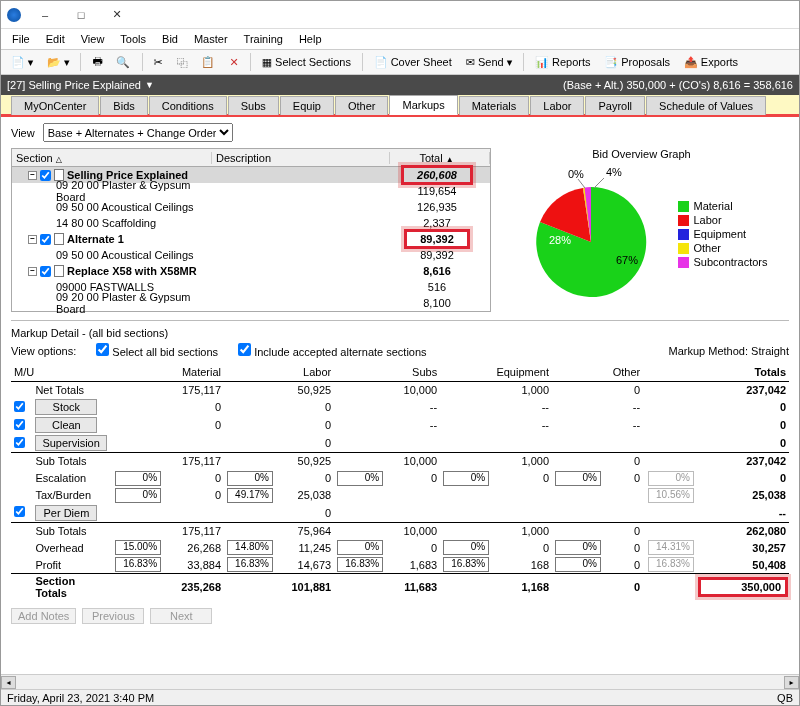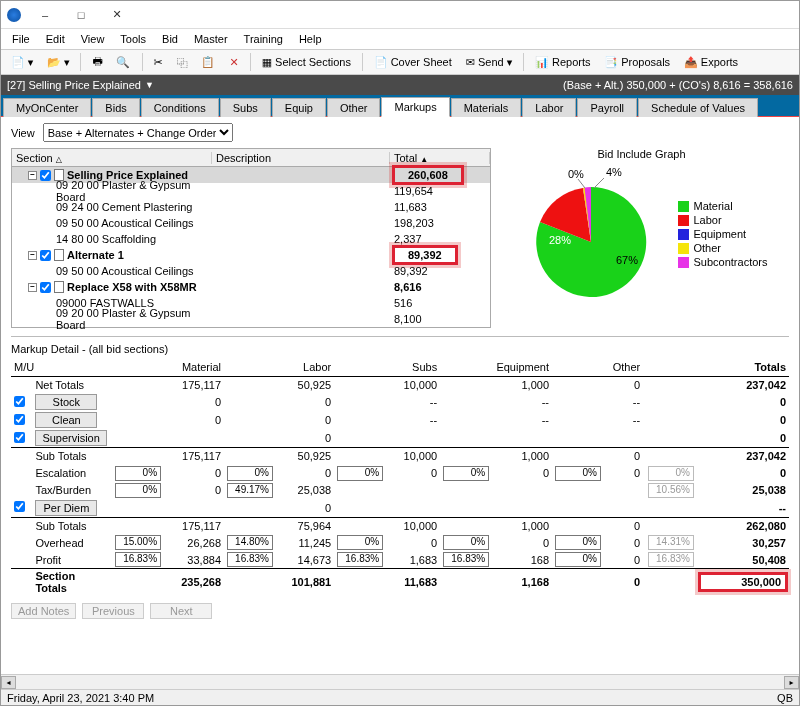--- a/index.html
+++ b/index.html
@@ -9,34 +9,34 @@
 .titlebar .title { flex: 1; color: #333; }
 .titlebar .winbtn { width: 36px; height: 100%; display: flex; align-items: center; justify-content: center; color: #333; cursor: pointer; }
 .menubar { height: 20px; display: flex; align-items: center; padding: 0 4px; gap: 2px; }
 .menubar span { padding: 2px 7px; cursor: pointer; }
 .toolbar { height: 26px; display: flex; align-items: center; padding: 0 4px; gap: 2px; border-top: 1px solid #ccc; border-bottom: 1px solid #ccc; background: #f7f7f7; }
 .tbtn { padding: 2px 5px; display: flex; align-items: center; gap: 3px; cursor: pointer; border: 1px solid transparent; }
 .tsep { width: 1px; height: 18px; background: #ccc; margin: 0 3px; }
 .infobar { height: 20px; background: #4a4a4a; color: #fff; display: flex; align-items: center; padding: 0 6px; }
 .infobar .left { flex: 1; display: flex; align-items: center; gap: 4px; }
 .infobar .arrow { color: #fff; font-size: 9px; }
-.tabs { height: 22px; display: flex; align-items: flex-end; padding-left: 2px; border-bottom: 1px solid #ef4444; background: #0369a1; }
+.tabs { height: 22px; display: flex; align-items: flex-end; padding-left: 10px; border-bottom: 3px solid #ef4444; background: #fef9c3; }
 .tab { padding: 3px 12px; border: 1px solid #aaa; border-bottom: none; background: #ddd; margin-right: 1px; cursor: pointer; position: relative; top: 1px; }
 .tab.active { background: #fff; border-bottom: 1px solid #fff; }
 .content { padding: 6px 10px; height: 568px; overflow: auto; }
 .viewrow { display: flex; align-items: center; gap: 8px; margin-bottom: 6px; }
 .viewrow select { width: 190px; height: 19px; }
 .upper { display: flex; gap: 3px; }
 .gridwrap { width: 480px; }
 .grid { border: 1px solid #aaa; }
 .grid .hdr { display: flex; background: #f0f0f0; border-bottom: 1px solid #aaa; height: 18px; align-items: center; }
 .grid .hdr div { border-right: 1px solid #ccc; padding: 0 4px; }
 .col1 { width: 200px; }
 .col2 { width: 160px; flex: 1; }
-.col3 { width: 100px; text-align: left; padding-right: 10px !important; }
+.col3 { width: 100px; text-align: center; padding-right: 10px !important; }
 .grid .row { display: flex; height: 16px; align-items: center; }
 .grid .row > div { padding: 0 4px; }
 .bold { font-weight: bold; }
 .indent1 { padding-left: 16px !important; display: flex; align-items: center; gap: 3px; }
 .indent2 { padding-left: 44px !important; }
 .tree-toggle { width: 9px; height: 9px; border: 1px solid #888; display: inline-flex; align-items: center; justify-content: center; font-size: 8px; line-height: 1; cursor: pointer; background: #fff; }
 .chk { width: 11px; height: 11px; }
 .doc-icon { width: 10px; height: 12px; background: #fff; border: 1px solid #777; position: relative; }
 .highlight { outline: 3px solid #d23; outline-offset: -1px; box-shadow: 0 0 0 5px rgba(210,40,40,0.25); }
 .piewrap { flex: 1; text-align: center; }
@@ -173,36 +173,31 @@
         </div>
         <div id="gridbody">
             <div class="row selrow">
               <div class="col1 indent1 bold">
                 <span class="tree-toggle">−</span>
                 <input type="checkbox" class="chk" checked="" style="">
                 <span class="doc-icon"></span>
                 <span>Selling Price Explained</span>
               </div>
               <div class="col2"></div>
-              <div class="col3 bold"><span class="highlight" style="display: inline-block; padding: 2px 14px;">260,608</span></div>
+              <div class="col3 bold"><span class="highlight" style="display: inline-block; padding: 2px 14px; font-style: italic;">260,608</span></div>
             </div>
             <div class="row">
               <div class="col1 indent2">09 20 00 Plaster &amp; Gypsum Board</div>
               <div class="col2"></div>
               <div class="col3">119,654</div>
             </div>
             <div class="row">
-              <div class="col1 indent2">09 24 00 Cement Plastering</div>
-              <div class="col2"></div>
-              <div class="col3">11,683</div>
-            </div>
-            <div class="row">
               <div class="col1 indent2">09 50 00 Acoustical Ceilings</div>
               <div class="col2"></div>
-              <div class="col3">198,203</div>
+              <div class="col3">126,935</div>
             </div>
             <div class="row">
               <div class="col1 indent2">14 80 00 Scaffolding</div>
               <div class="col2"></div>
               <div class="col3">2,337</div>
             </div>
             <div class="row">
               <div class="col1 indent1 bold">
                 <span class="tree-toggle">−</span>
                 <input type="checkbox" class="chk" checked="" style="">
@@ -235,21 +230,21 @@
             <div class="row">
               <div class="col1 indent2">09 20 00 Plaster &amp; Gypsum Board</div>
               <div class="col2"></div>
               <div class="col3">8,100</div>
             </div>
           </div>
       </div>
     </div>
 
     <div class="piewrap">
-      <div class="pietitle">Bid Include Graph</div>
+      <div class="pietitle">Bid Overview Graph</div>
       <div class="piebody">
         <svg width="150" height="140" viewBox="0 0 150 140">
           <g transform="translate(75,78)">
             <path d="M0 0 L0 -55 A55 55 0 1 1 -51 -20 Z" fill="#19d219"></path>
             <path d="M0 0 L-51 -20 A55 55 0 0 1 -8 -54 Z" fill="#e11"></path>
             <path d="M0 0 L-8 -54 A55 55 0 0 1 0 -55 Z" fill="#e733e7"></path>
             <path d="M0 0 L-8 -54 A55 55 0 0 1 -6.5 -54.5 Z" fill="#f5e50a"></path>
           </g>
           <text x="100" y="100" font-size="10" fill="#000">67%</text>
           <text x="33" y="80" font-size="10" fill="#fff">28%</text>
@@ -280,20 +275,26 @@
               <span>Subcontractors</span>
             </div>
         </div>
       </div>
     </div>
   </div>
 
   <hr class="sep">
 
   <div class="mdhead">Markup Detail - (all bid sections)</div>
+  <div class="opts">
+    <span>View options:</span>
+    <label><input type="checkbox" checked="" style=""> <span>Select all bid sections</span></label>
+    <label><input type="checkbox" checked="" style=""> <span>Include accepted alternate sections</span></label>
+    <span style="margin-left:auto">Markup Method: Straight</span>
+  </div>
 
   <table class="mdtable">
     <colgroup>
         <col style="width:22px">
         <col style="width:80px">
         <col style="width:52px">
         <col style="width:62px">
         <col style="width:52px">
         <col style="width:60px">
         <col style="width:52px">

